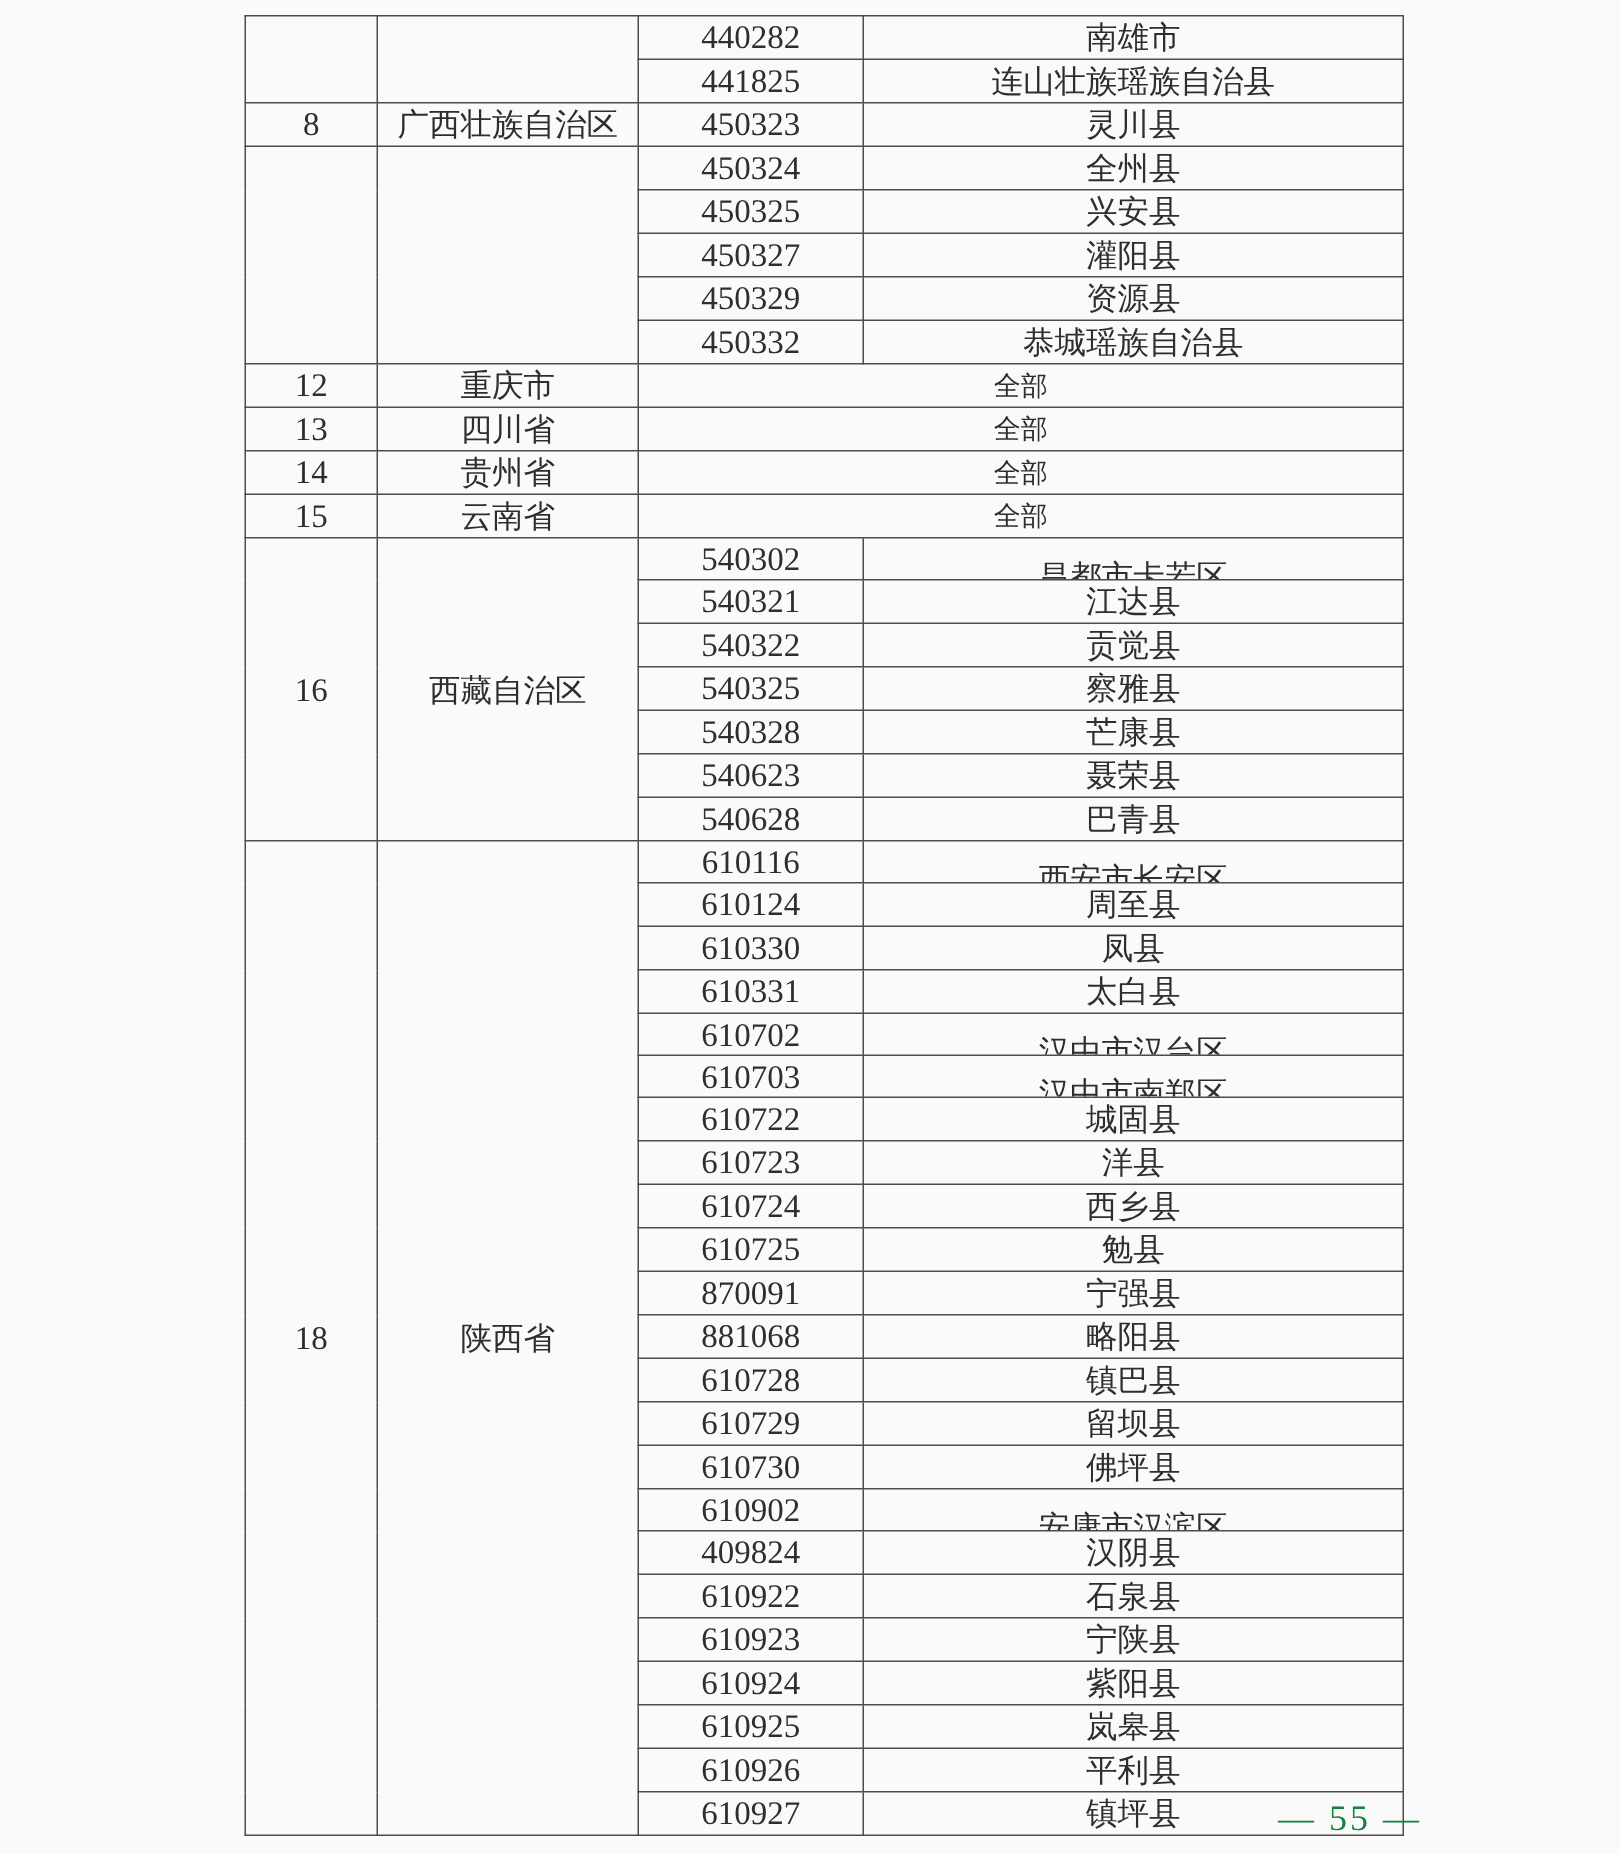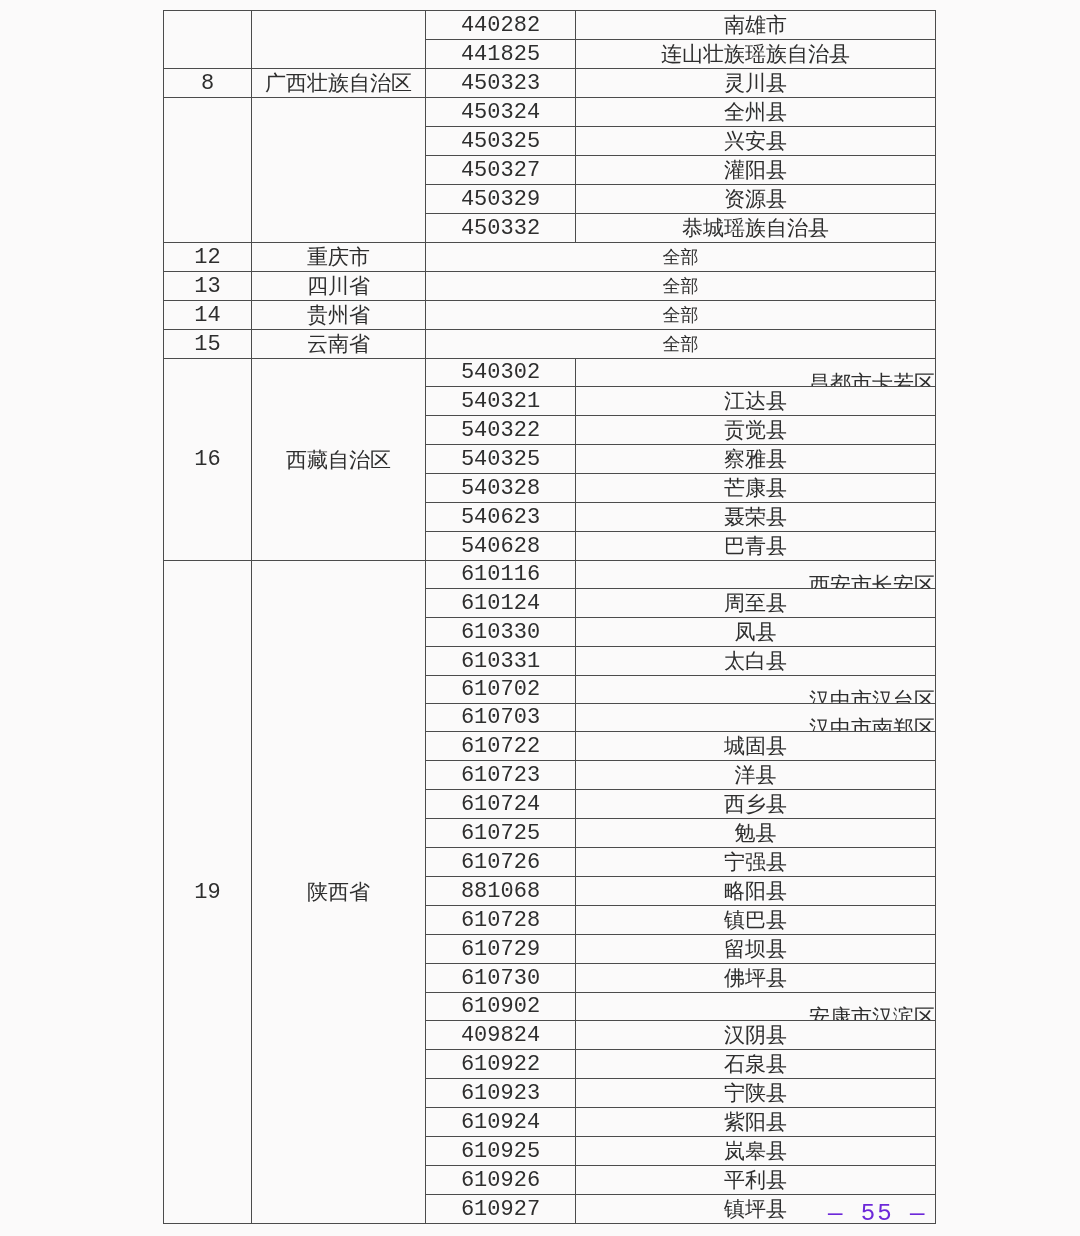--- a/index.html
+++ b/index.html
@@ -8,21 +8,21 @@
     width: 1080px;
     height: 1236px;
     background: #fbfafa;
     font-family: "Liberation Serif", "DejaVu Serif", serif;
     color: #2e2e2e;
     overflow: hidden;
   }
   .page {
     position: absolute;
     left: 0; top: 0;
-    width: 1080px; height: 920px; font-family: Liberation Mono, monospace;
+    width: 1080px; height: 920px;
   }
   table.codes {
     position: absolute;
     left: 163px;
     top: 10px;
     width: 772px;
     border-collapse: collapse;
     table-layout: fixed;
   }
   table.codes td {
@@ -56,30 +56,30 @@
     width: 100%;
     height: 27px;
     overflow: hidden;
   }
   .clip-txt {
     position: absolute;
     left: 0; right: 0;
     top: 15px;
     line-height: 21px;
     font-size: 21px;
-    text-align: right;
+    text-align: center;
   }
   .footer {
     position: absolute;
     left: 828px;
     top: 1200px;
     width: 120px;
-    text-align: left;
+    text-align: right;
     font-size: 24px;
-    color: #6d28d9;
+    color: #15803d;
     letter-spacing: 2px;
     white-space: nowrap;
   }
 </style>
 </head>
 <body>
 
 <div class="page">
 
   <table class="codes">
@@ -176,21 +176,21 @@
         </tr>
         <tr class="rowB">
           <td class="code">540623</td>
           <td class="county">聂荣县</td>
         </tr>
         <tr class="rowB">
           <td class="code">540628</td>
           <td class="county">巴青县</td>
         </tr>
         <tr class="rowB">
-          <td class="num" rowspan="23">19</td>
+          <td class="num" rowspan="23">18</td>
           <td class="province" rowspan="23">陕西省</td>
           <td class="code">610116</td>
           <td class="county">
             <span class="clip-wrap">
               <span class="clip-txt">西安市长安区</span>
             </span>
           </td>
         </tr>
         <tr class="rowB">
           <td class="code">610124</td>
@@ -230,21 +230,21 @@
         </tr>
         <tr class="rowB">
           <td class="code">610724</td>
           <td class="county">西乡县</td>
         </tr>
         <tr class="rowB">
           <td class="code">610725</td>
           <td class="county">勉县</td>
         </tr>
         <tr class="rowB">
-          <td class="code">610726</td>
+          <td class="code">870091</td>
           <td class="county">宁强县</td>
         </tr>
         <tr class="rowB">
           <td class="code">881068</td>
           <td class="county">略阳县</td>
         </tr>
         <tr class="rowB">
           <td class="code">610728</td>
           <td class="county">镇巴县</td>
         </tr>

